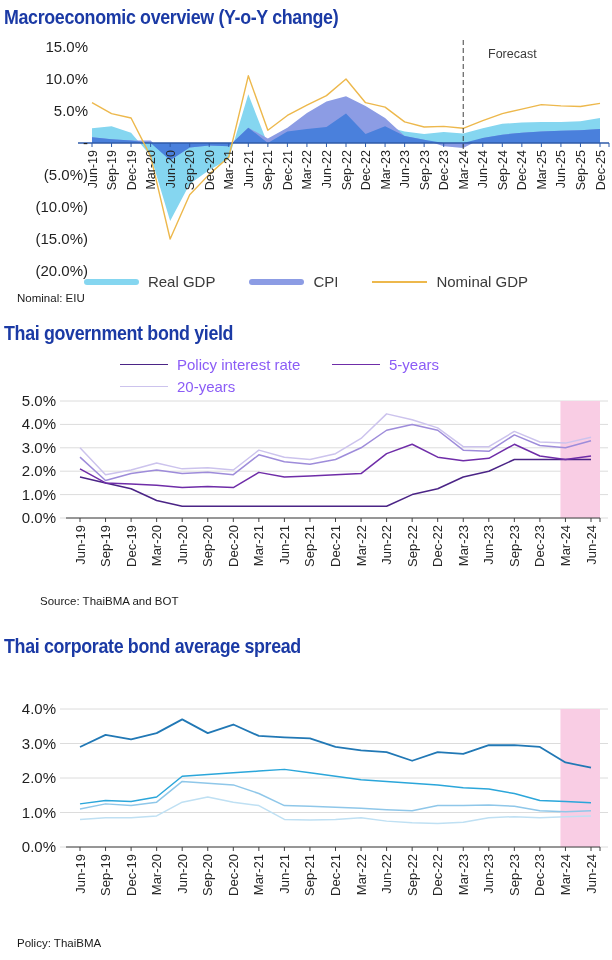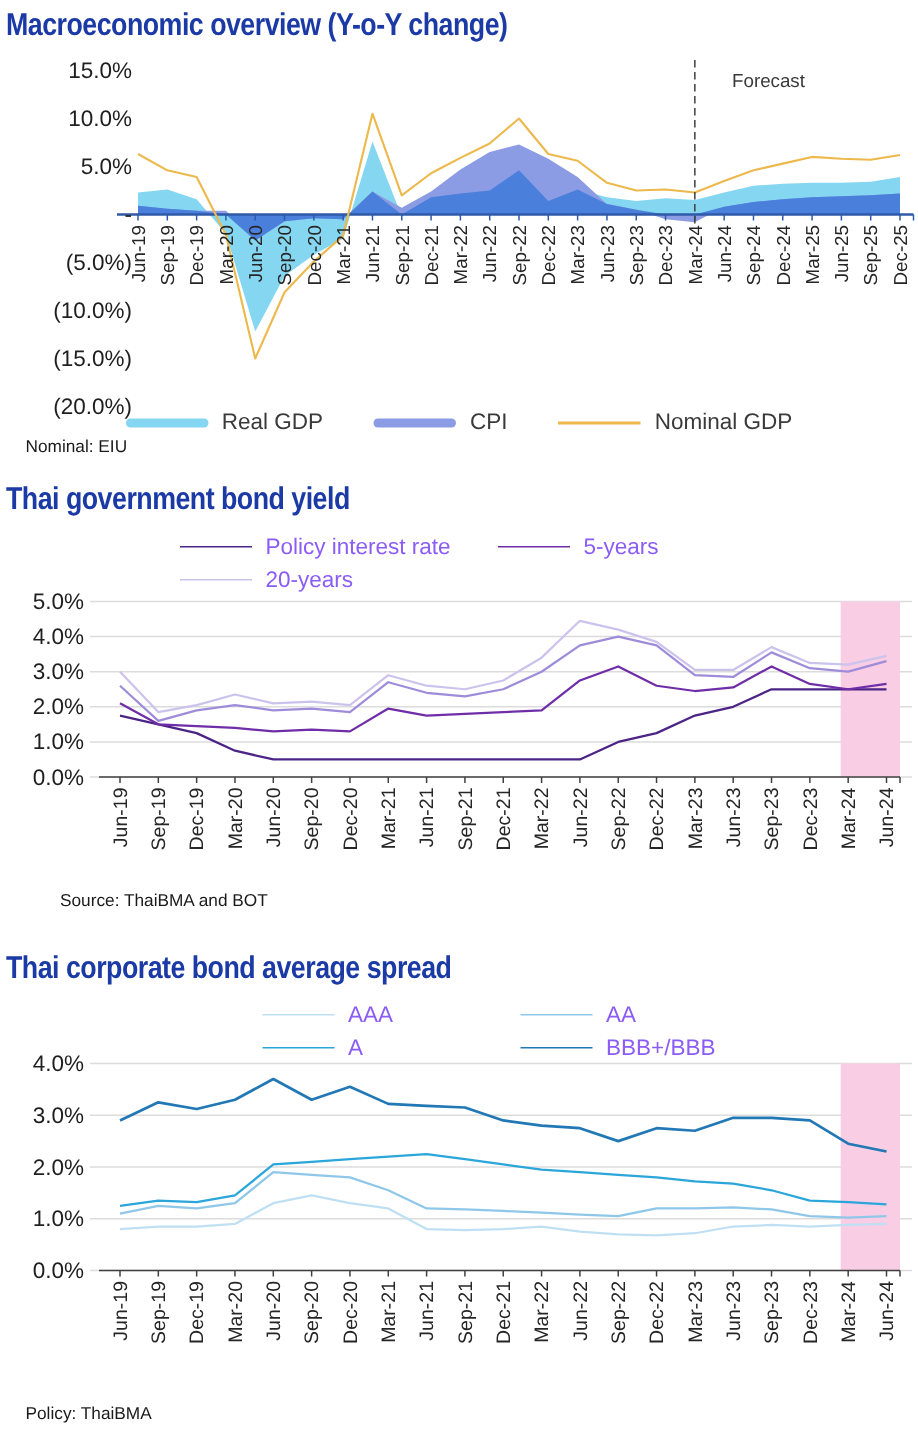--- a/index.html
+++ b/index.html
@@ -265,32 +265,14 @@
       <text x="416.65" y="224" transform="rotate(-90 416.65 224)" text-anchor="end" font-size="13" fill="#262626">Sep-22</text>
       <text x="442.2" y="224" transform="rotate(-90 442.2 224)" text-anchor="end" font-size="13" fill="#262626">Dec-22</text>
       <text x="467.75" y="224" transform="rotate(-90 467.75 224)" text-anchor="end" font-size="13" fill="#262626">Mar-23</text>
       <text x="493.3" y="224" transform="rotate(-90 493.3 224)" text-anchor="end" font-size="13" fill="#262626">Jun-23</text>
       <text x="518.85" y="224" transform="rotate(-90 518.85 224)" text-anchor="end" font-size="13" fill="#262626">Sep-23</text>
       <text x="544.4" y="224" transform="rotate(-90 544.4 224)" text-anchor="end" font-size="13" fill="#262626">Dec-23</text>
       <text x="569.95" y="224" transform="rotate(-90 569.95 224)" text-anchor="end" font-size="13" fill="#262626">Mar-24</text>
       <text x="595.5" y="224" transform="rotate(-90 595.5 224)" text-anchor="end" font-size="13" fill="#262626">Jun-24</text>
     </svg>
   <h2 class="chart-title">Thai corporate bond average spread</h2>
-  <div class="legend legend-grid" id="legend-2">
-      <div class="legend-item">
-        <span class="swatch line" style="background: rgb(191, 224, 243);"></span>
-        <span>AAA</span>
-      </div>
-      <div class="legend-item">
-        <span class="swatch line" style="background: rgb(143, 199, 233);"></span>
-        <span>AA</span>
-      </div>
-      <div class="legend-item">
-        <span class="swatch line" style="background: rgb(43, 166, 218);"></span>
-        <span>A</span>
-      </div>
-      <div class="legend-item">
-        <span class="swatch line" style="background: rgb(33, 120, 181);"></span>
-        <span>BBB+/BBB</span>
-      </div>
-    </div>
   <div class="source" id="source-2">Policy: ThaiBMA</div>
 </div>
 
 </body></html>

